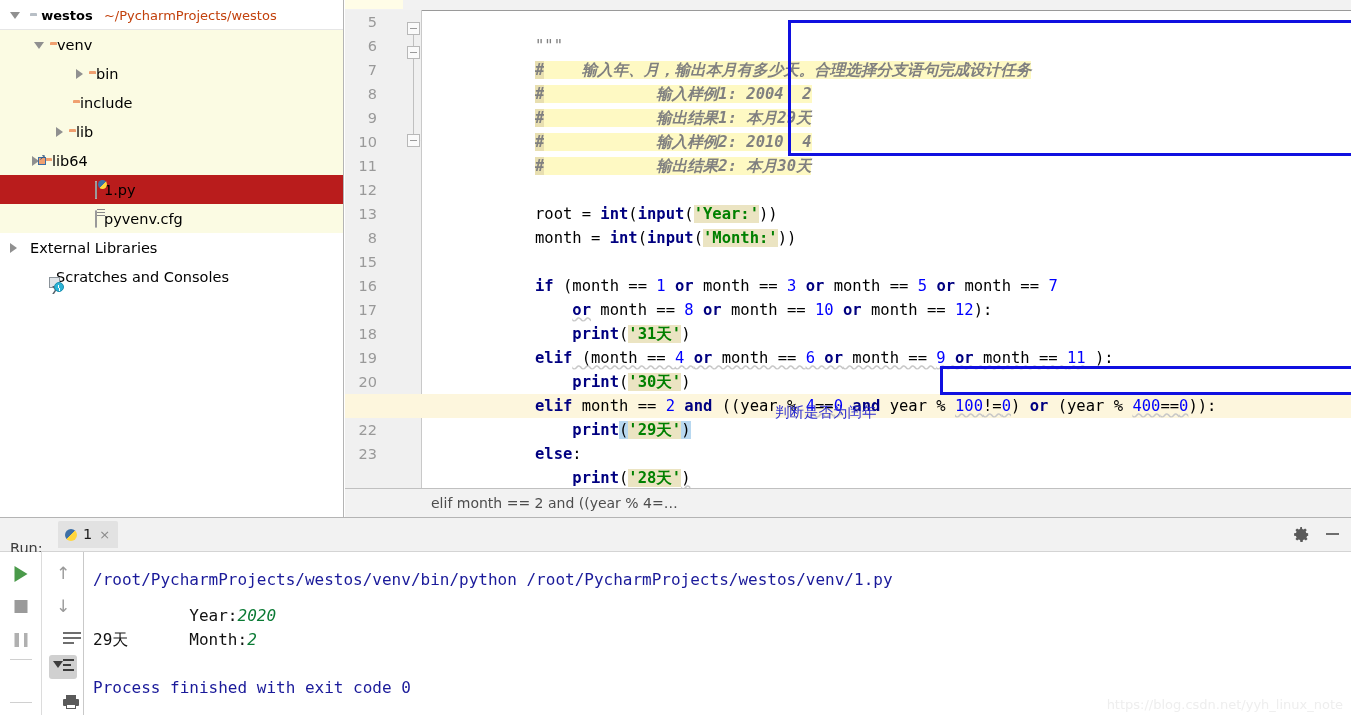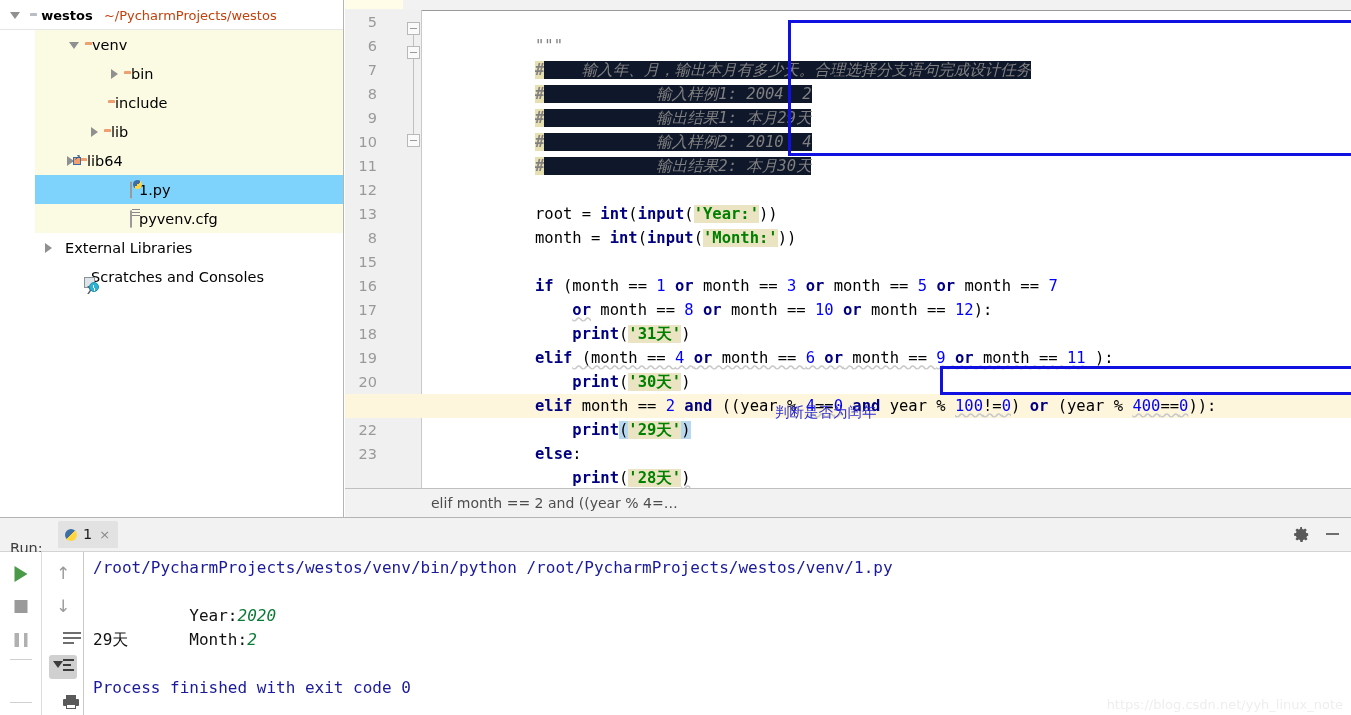--- a/index.html
+++ b/index.html
@@ -20,23 +20,23 @@
     background:#ffffff;border-right:1px solid #b4b4b4;
     box-sizing:border-box;overflow:hidden;
   }
   .tree-root{
     position:relative;height:29px;line-height:29px;background:#ffffff;
     border-bottom:1px solid #e6e6e6;white-space:nowrap;
   }
   .tree-band{background:#fbfbe3;}
   .tnode{
     position:relative;height:29px;line-height:29px;white-space:nowrap;
-    font-size:14.5px;cursor:default;margin-left:35px;
-  }
-  .tnode.sel{background:#7dd3fc;}
+    font-size:14.5px;cursor:default;
+  }
+  .tnode.sel{background:#b91c1c;}
   .arrow{
     display:inline-block;width:0;height:0;vertical-align:middle;
     margin-right:6px;
   }
   .arrow.down{border-left:5.5px solid transparent;border-right:5.5px solid transparent;border-top:7px solid #909090;}
   .arrow.right{border-top:5.5px solid transparent;border-bottom:5.5px solid transparent;border-left:7px solid #909090;}
   .arrow.none{width:11px;border:0;}
   .ico{display:inline-block;vertical-align:middle;margin-right:7px;position:relative;}
   .folder{width:16px;height:13px;background:#f0a070;border-radius:1px 2px 2px 2px;}
   .folder:before{content:"";position:absolute;left:0;top:-3px;width:7px;height:3px;background:#f0a070;border-radius:1px 1px 0 0;}
@@ -82,21 +82,21 @@
 
   .codearea{position:absolute;left:78px;top:0;right:0;bottom:0;
     font-family:"DejaVu Sans Mono","Liberation Mono",monospace;font-size:15.5px;
     white-space:pre;}
   .crow{position:absolute;left:0;height:24px;line-height:24px;white-space:pre;}
   .curline{position:absolute;left:-78px;right:0;height:24px;background:#fdf6dd;}
   .kw{color:#000080;font-weight:bold;}
   .num{color:#0000ff;}
   .str{color:#008000;font-weight:bold;background:#ebe4c2;}
   .cmt{color:#808080;font-style:italic;}
-  .cmt-hl{background:#0f172a;}
+  .cmt-hl{background:#fef9c3;font-weight:bold;}
   .plain{color:#000000;}
   .hash{color:#808080;font-weight:bold;font-style:normal;background:#e8dfb0;}
   .brkt{background:#b8d8f0;}
   .squig{text-decoration:underline wavy #c8c8c8;text-decoration-skip-ink:none;}
 
   .bluebox{position:absolute;border:3px solid #1010e0;box-sizing:border-box;pointer-events:none;}
   .annot{position:absolute;color:#2b2bd0;font-family:"DejaVu Sans","Liberation Sans",sans-serif;font-size:14.5px;}
 
   .edstatus{
     position:absolute;left:0;bottom:0;width:1006px;height:29px;line-height:29px;
@@ -316,21 +316,21 @@
         <span class="scrollwrap" style="top:103px;"></span>
         <span class="cbtn scrollico" style="top:107px;">
           <i style="top:0;width:11px;"></i><i style="top:5px;width:8px;"></i><i style="top:10px;width:11px;"></i><em></em>
         </span>
         <span class="cbtn printico" style="top:143px;">
           <span class="tp"></span><span class="bd"></span><span class="bt"></span>
         </span>
       </div>
 
       <div class="console">
-        <div class="conline cblue" style="top:4px;">/root/PycharmProjects/westos/venv/bin/python /root/PycharmProjects/westos/venv/1.py</div>
+        <div class="conline cblue" style="top:16px;">/root/PycharmProjects/westos/venv/bin/python /root/PycharmProjects/westos/venv/1.py</div>
         <div class="conline" style="top:28px;">
           <span class="cblack">Year:</span><span class="cgreen">2020</span>
         </div>
         <div class="conline" style="top:52px;">
           <span class="cblack">Month:</span><span class="cgreen">2</span>
         </div>
         <div class="conline cblack" style="top:76px;">29天</div>
         <div class="conline cblue" style="top:124px;">Process finished with exit code 0</div>
         <div class="watermark">https://blog.csdn.net/yyh_linux_note</div>
       </div>

